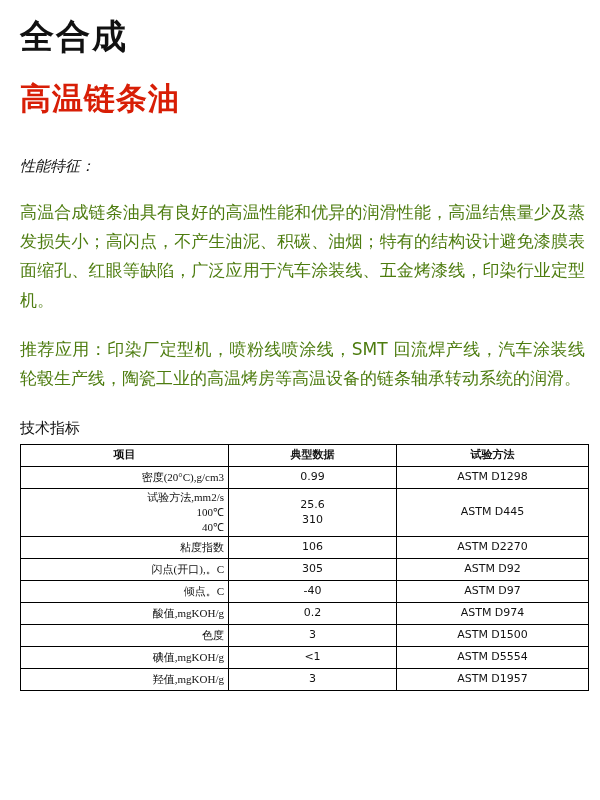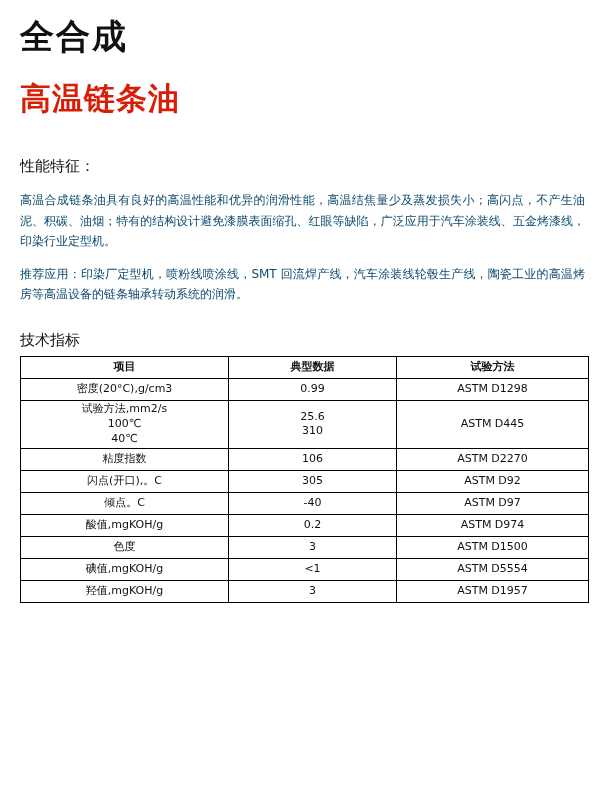--- a/index.html
+++ b/index.html
@@ -35,25 +35,26 @@
     color: #d81e06;
     letter-spacing: 1px;
     margin: 26px 0 12px 4px;
     line-height: 1.1;
   }
   .section-label {
     font-size: 15px;
     color: #111111;
     margin: 40px 0 0 4px;
     line-height: 1.5;
+    font-style: italic;
   }
   .para {
-    font-size: 12px;
-    color: #0c4a6e;
-    margin: 12px 0 0 4px;
+    font-size: 17px;
+    color: #4d7c0f;
+    margin: 20px 0 0 4px;
     line-height: 1.72;
     text-align: justify;
     width: 565px;
   }
   .tech-label {
     font-size: 15px;
     color: #111111;
     font-weight: normal;
     margin: 26px 0 6px 4px;
   }
@@ -69,22 +70,23 @@
     color: #111111;
     padding: 1px 4px;
     height: 19px;
     line-height: 1.35;
   }
   table.spec th {
     text-align: center;
     font-weight: bold;
   }
   td.item {
-    text-align: center;
+    text-align: right;
     padding-left: 6px;
+    font-family: Liberation Serif, serif;
   }
   td.val, td.method {
     text-align: center;
   }
   .col-item { width: 208px; }
   .col-val { width: 168px; }
   .col-method { width: 192px; }
   .multiline-cell {
     height: auto;
   }

